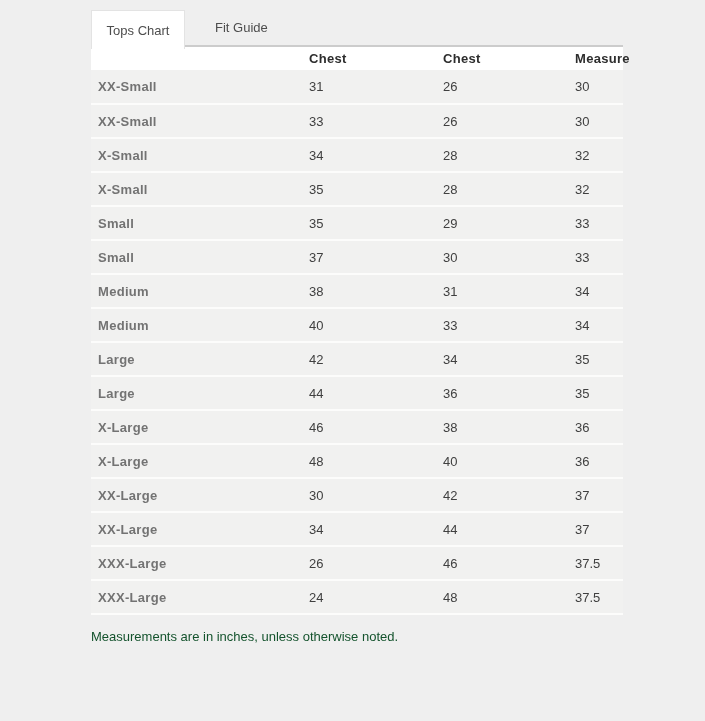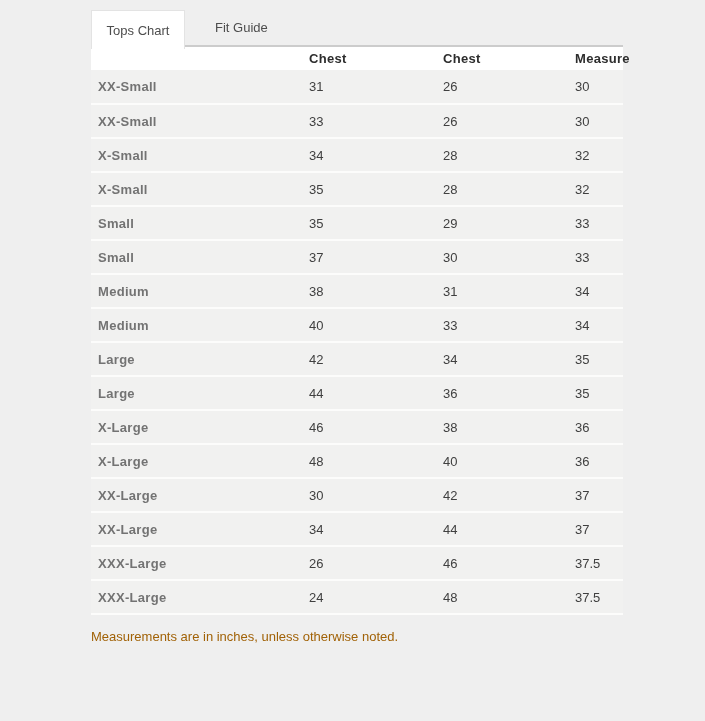--- a/index.html
+++ b/index.html
@@ -92,21 +92,21 @@
     color: #737373;
     padding-left: 7px;
     letter-spacing: 0.3px;
   }
   .size-table td.value-cell {
     color: #404040;
   }
   
   .note {
     font-size: 13px;
-    color: #a16207;
+    color: #14532d;
     margin: 14px 0 0 0;
   }
 </style>
 </head>
 <body>
 
 <div class="page">
   <div class="content">
 
     <div class="tabstrip">

